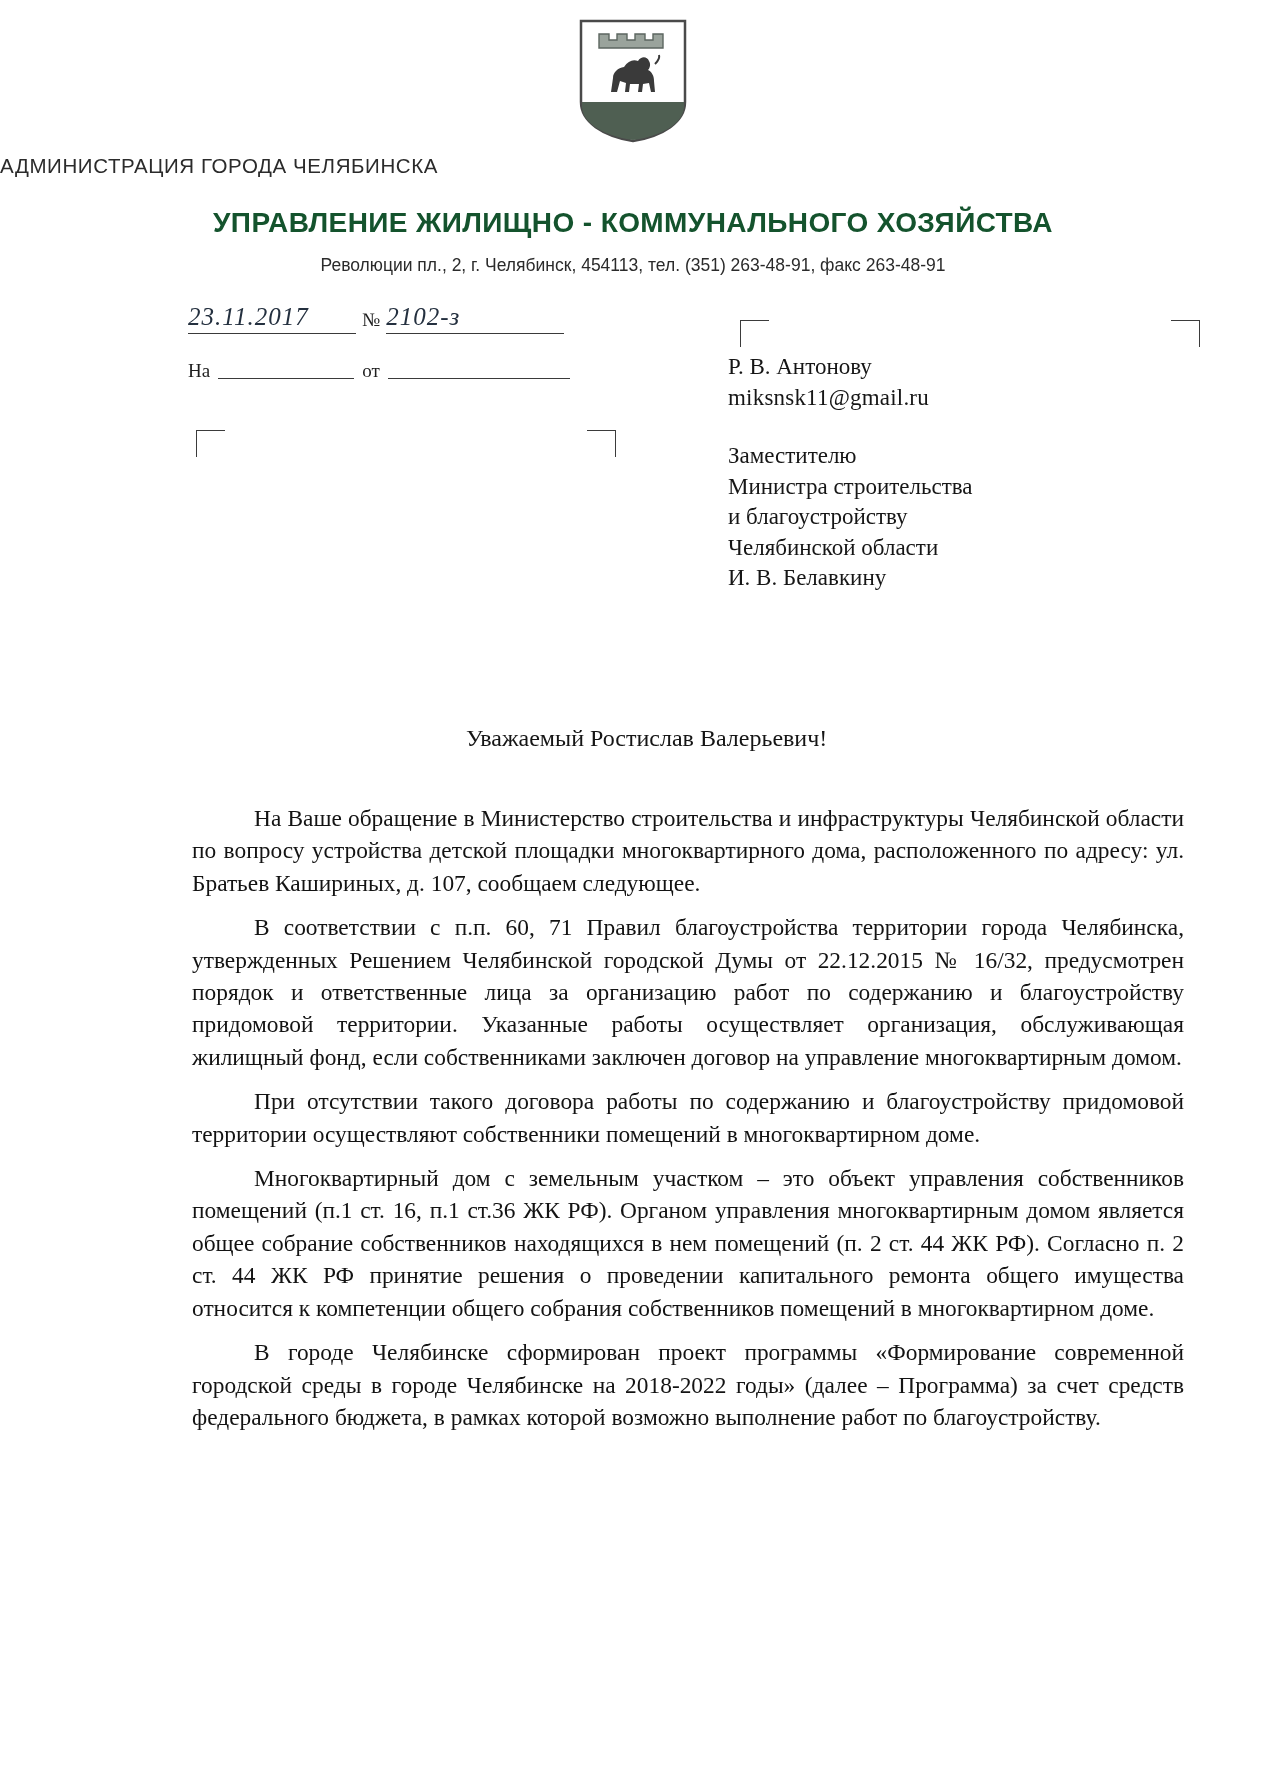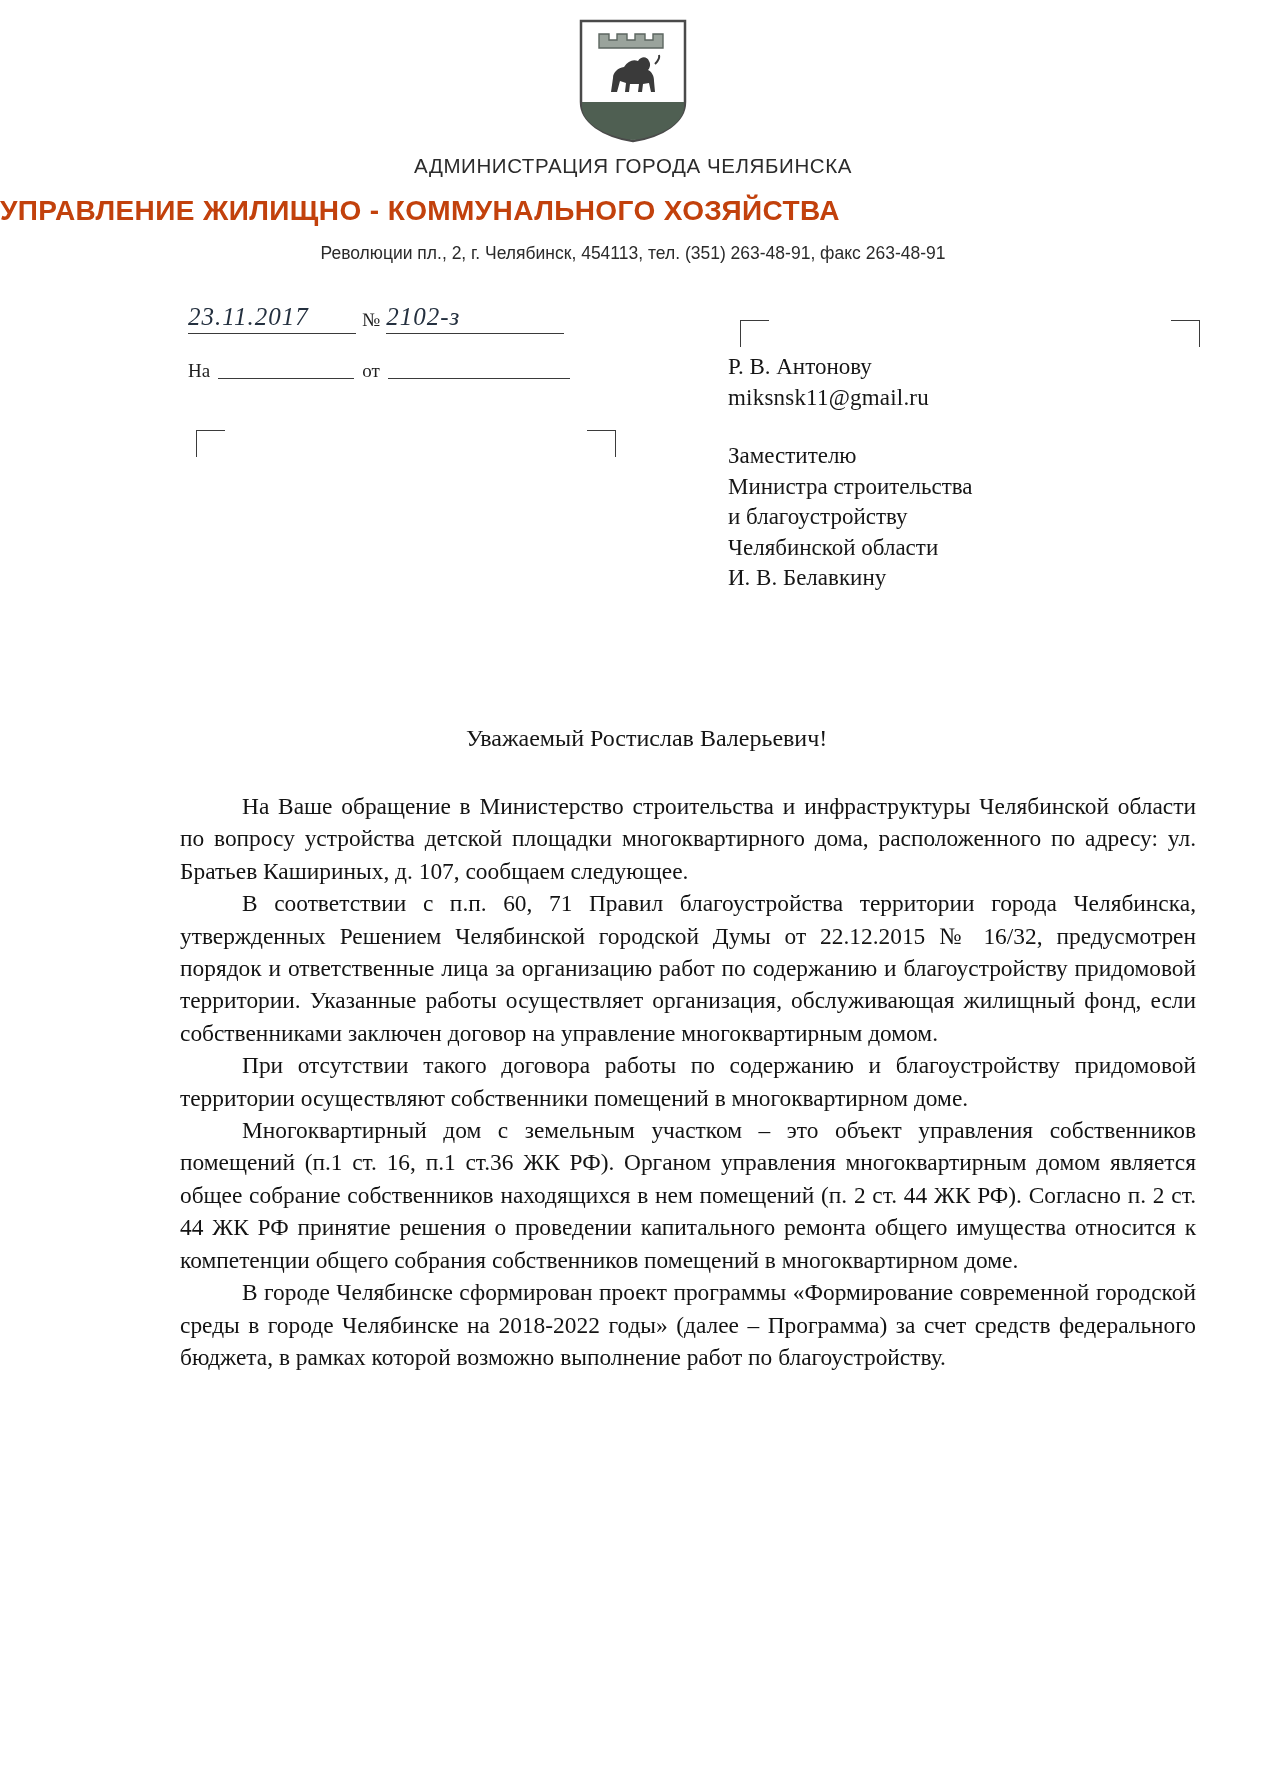--- a/index.html
+++ b/index.html
@@ -33,35 +33,35 @@
     width: 112px;
     height: 126px;
     position: relative;
   }
   .emblem .shield {
     position: absolute;
     inset: 0;
   }
 
   .org-line {
-    text-align: center;
+    text-align: left;
     font-family: "Liberation Sans", sans-serif;
     font-size: 20.5px;
     letter-spacing: 0.6px;
     color: #2b2b2b;
     margin-top: 10px;
   }
   .org-title {
-    text-align: left;
+    text-align: center;
     font-family: "Liberation Sans", sans-serif;
     font-weight: bold;
     font-size: 28px;
     letter-spacing: 0.4px;
-    color: #c2410c;
-    margin-top: 17px;
+    color: #14532d;
+    margin-top: 29px;
   }
   .org-address {
     text-align: center;
     font-family: Liberation Sans, sans-serif;
     font-size: 17.5px;
     color: #2b2b2b;
     margin-top: 16px;
   }
 
   
@@ -151,21 +151,21 @@
     position: absolute;
     left: 180px;
     top: 790px;
     width: 1016px;
     font-size: 23.4px;
     line-height: 1.385;
     text-align: justify;
     color: #131313;
   }
   .body-text p {
-    margin: 0;
+    margin: 12px;
     text-indent: 62px;
   }
 </style>
 </head>
 <body>
 
 <div class="page">
 
   <div class="emblem-wrap">
     <div class="emblem">

